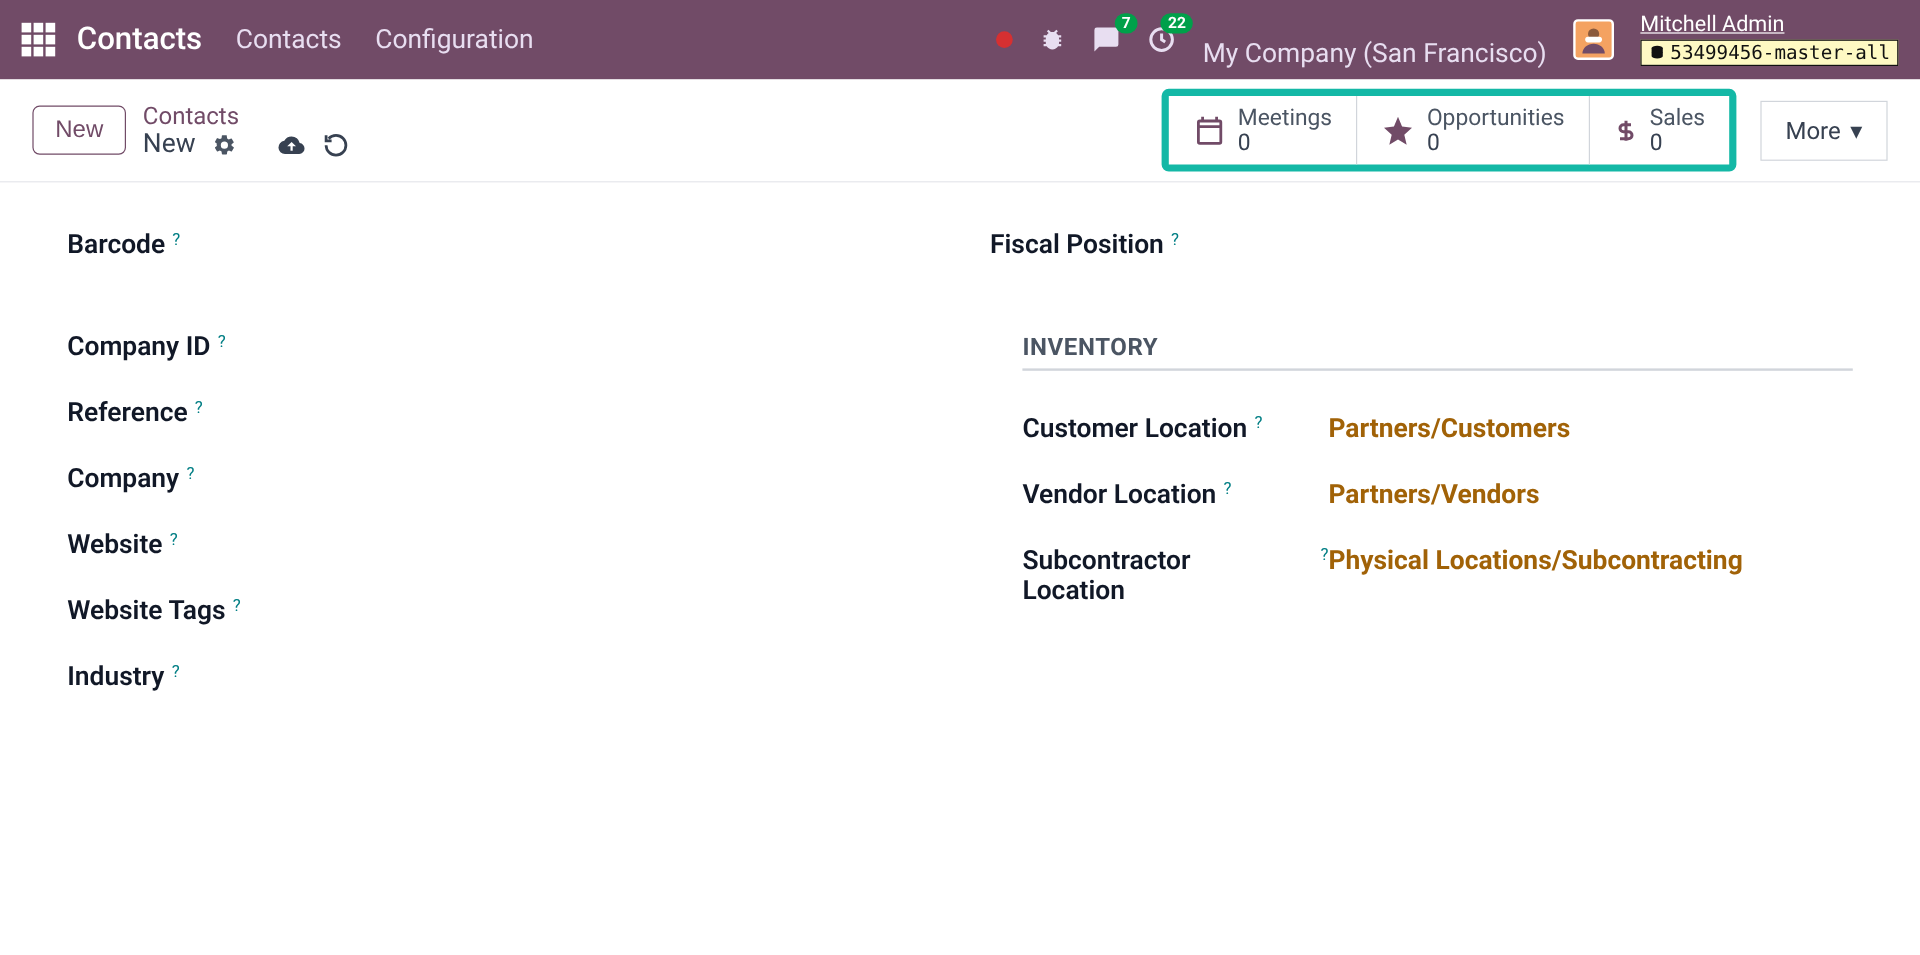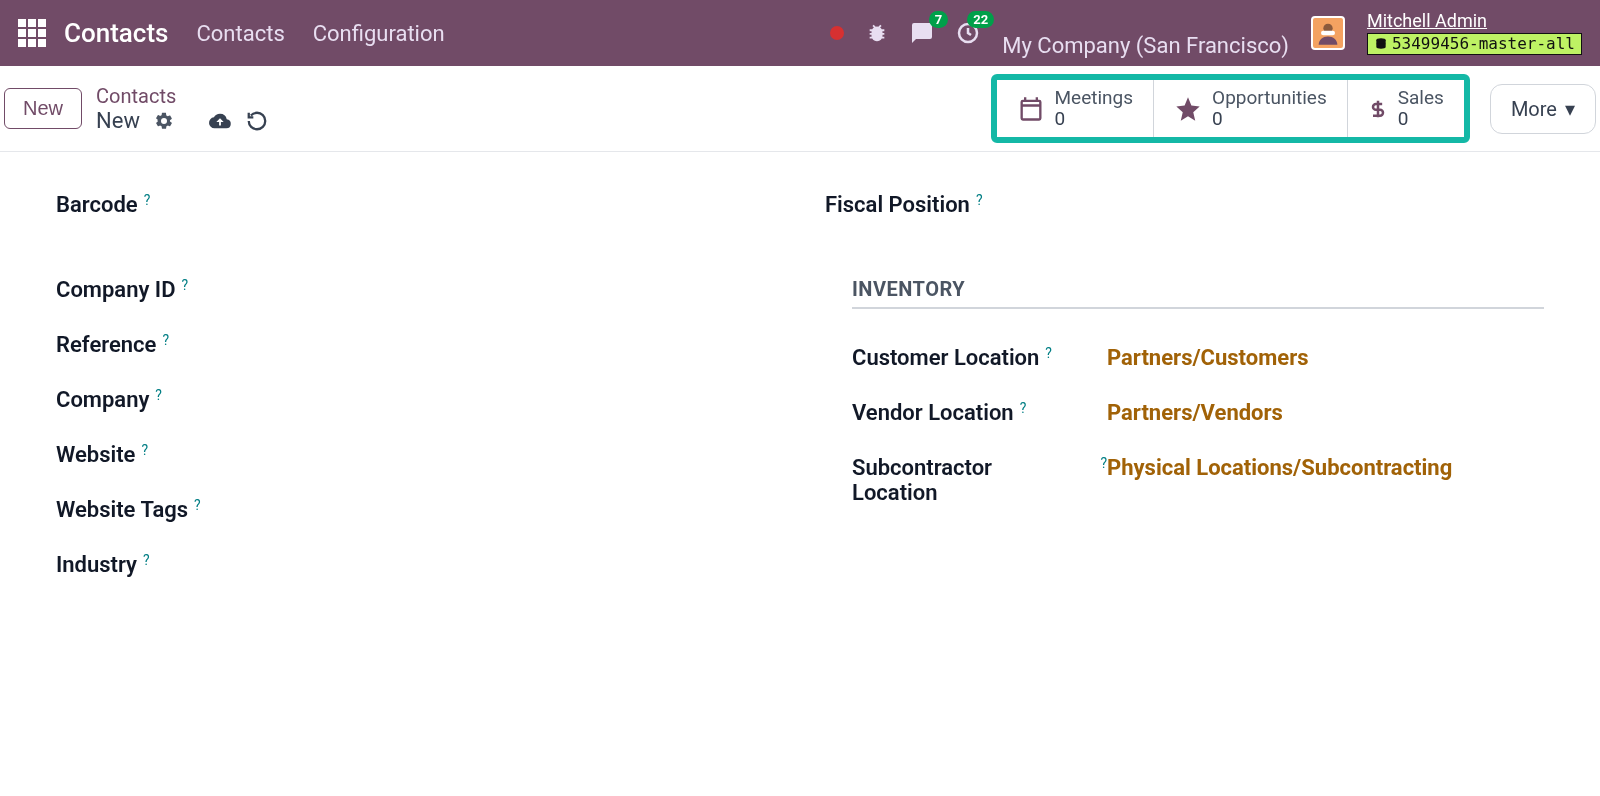--- a/index.html
+++ b/index.html
@@ -38,29 +38,29 @@
 }
 .company-name { font-size: 22px; color: #e8def1; margin-top: 24px; }
 .avatar {
   width: 34px; height: 34px; border-radius: 4px;
   background: #f4a261; border: 2px solid #fff;
   display: flex; align-items: center; justify-content: center;
 }
 .user-col { display: flex; flex-direction: column; line-height: 1.1; }
 .user-name { font-size: 18px; color: #fff; text-decoration: underline; }
 .db-badge {
-  background: #bef264; color: #111; font-family: monospace;
+  background: #fef9c3; color: #111; font-family: monospace;
   font-size: 16px; padding: 1px 6px; border: 1px solid #111;
   display: inline-flex; align-items: center; gap: 4px; margin-top: 2px;
 }
 
 
 .toolbar {
   height: 86px; border-bottom: 1px solid #e5e7eb;
-  display: flex; align-items: center; padding: 0 4px; gap: 10px;
+  display: flex; align-items: center; padding: 0 27px; gap: 10px;
 }
 .btn-new {
   border: 1.5px solid #714B67; color: #714B67; background: #fff;
   font-size: 20px; font-weight: 500; padding: 8px 18px;
   border-radius: 6px; cursor: pointer;
 }
 .crumb-col { margin-left: 4px; }
 .crumb-top { color: #714B67; font-size: 20px; cursor: pointer; }
 .crumb-bot { display: flex; align-items: center; gap: 14px; font-size: 22px; color: #374151; }
 .small-icon { font-size: 20px; color: #4b5563; cursor: pointer; }
@@ -69,21 +69,21 @@
 .stat-btn {
   display: flex; align-items: center; gap: 10px; padding: 8px 20px;
   border-right: 1px solid #d1d5db; cursor: pointer;
 }
 .stat-btn:last-child { border-right: none; }
 .stat-icon { font-size: 26px; color: #714B67; }
 .stat-txt { display: flex; flex-direction: column; line-height: 1.1; }
 .stat-label { font-size: 19px; color: #4b5563; }
 .stat-val { font-size: 19px; color: #374151; }
 .btn-more {
-  border: 1px solid #d1d5db; border-radius: 12px;
+  border: 1px solid #d1d5db; border-radius: 0;
   padding: 12px 20px; font-size: 20px; color: #374151;
   display: flex; align-items: center; gap: 8px; cursor: pointer;
   margin-left: 10px;
 }
 
 
 .content-wrap {
   height: calc(796px - 66px - 86px);
   overflow-y: scroll;
   padding: 40px 56px 40px 56px;

